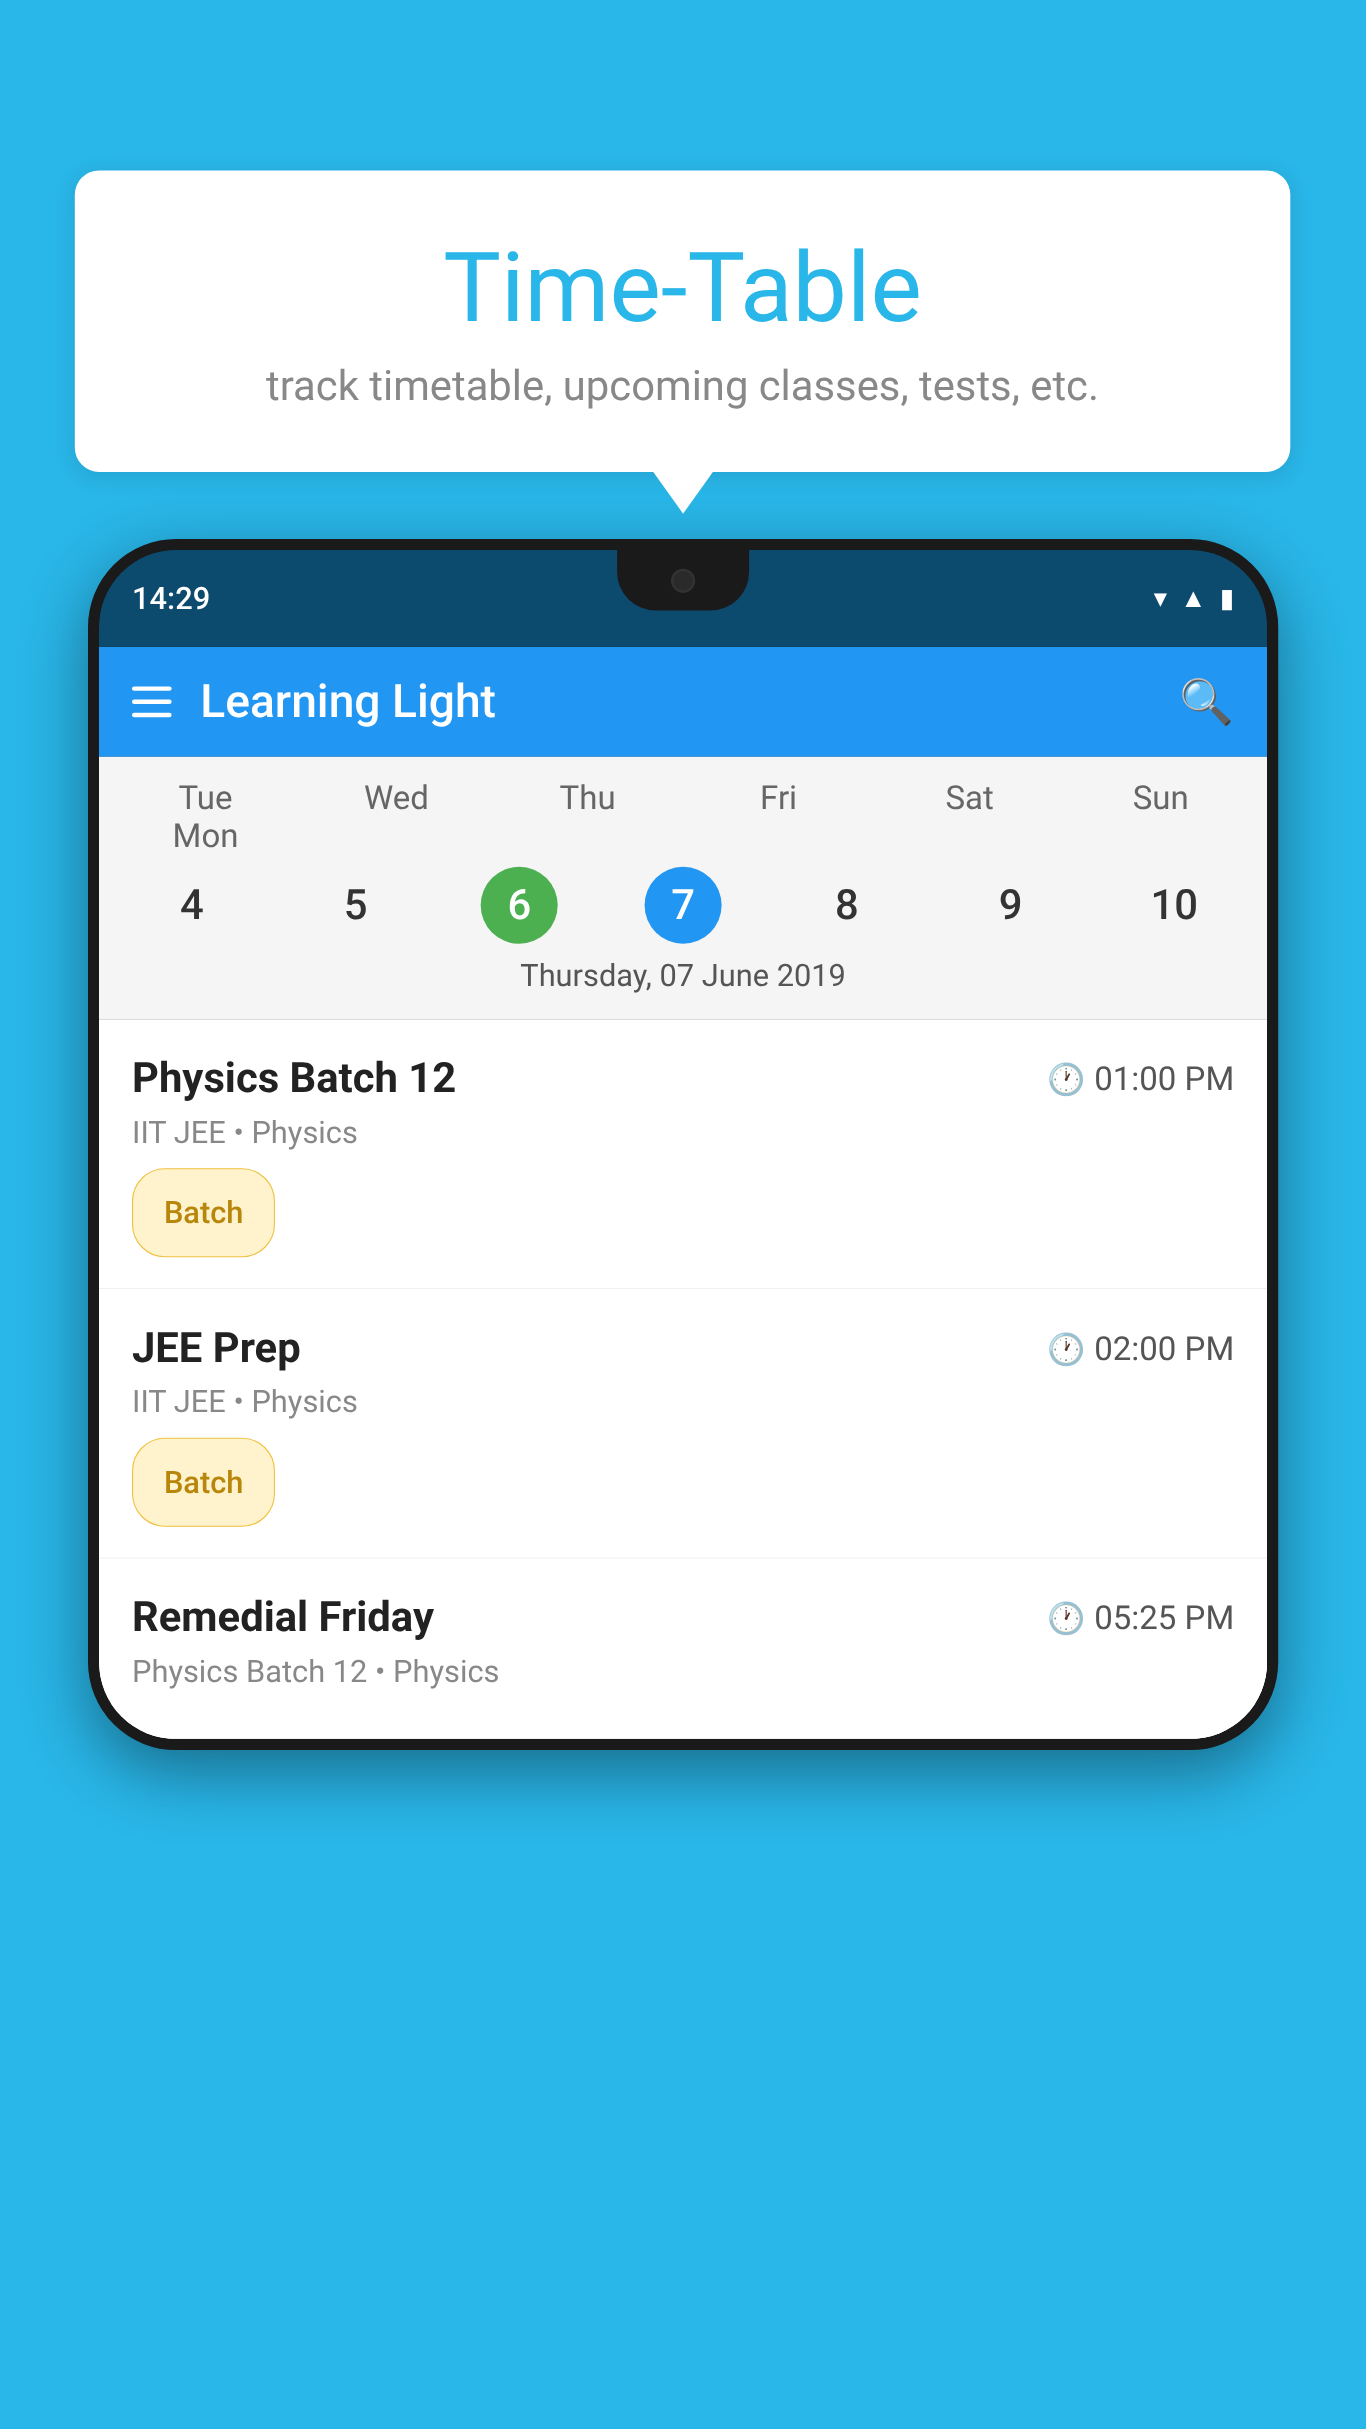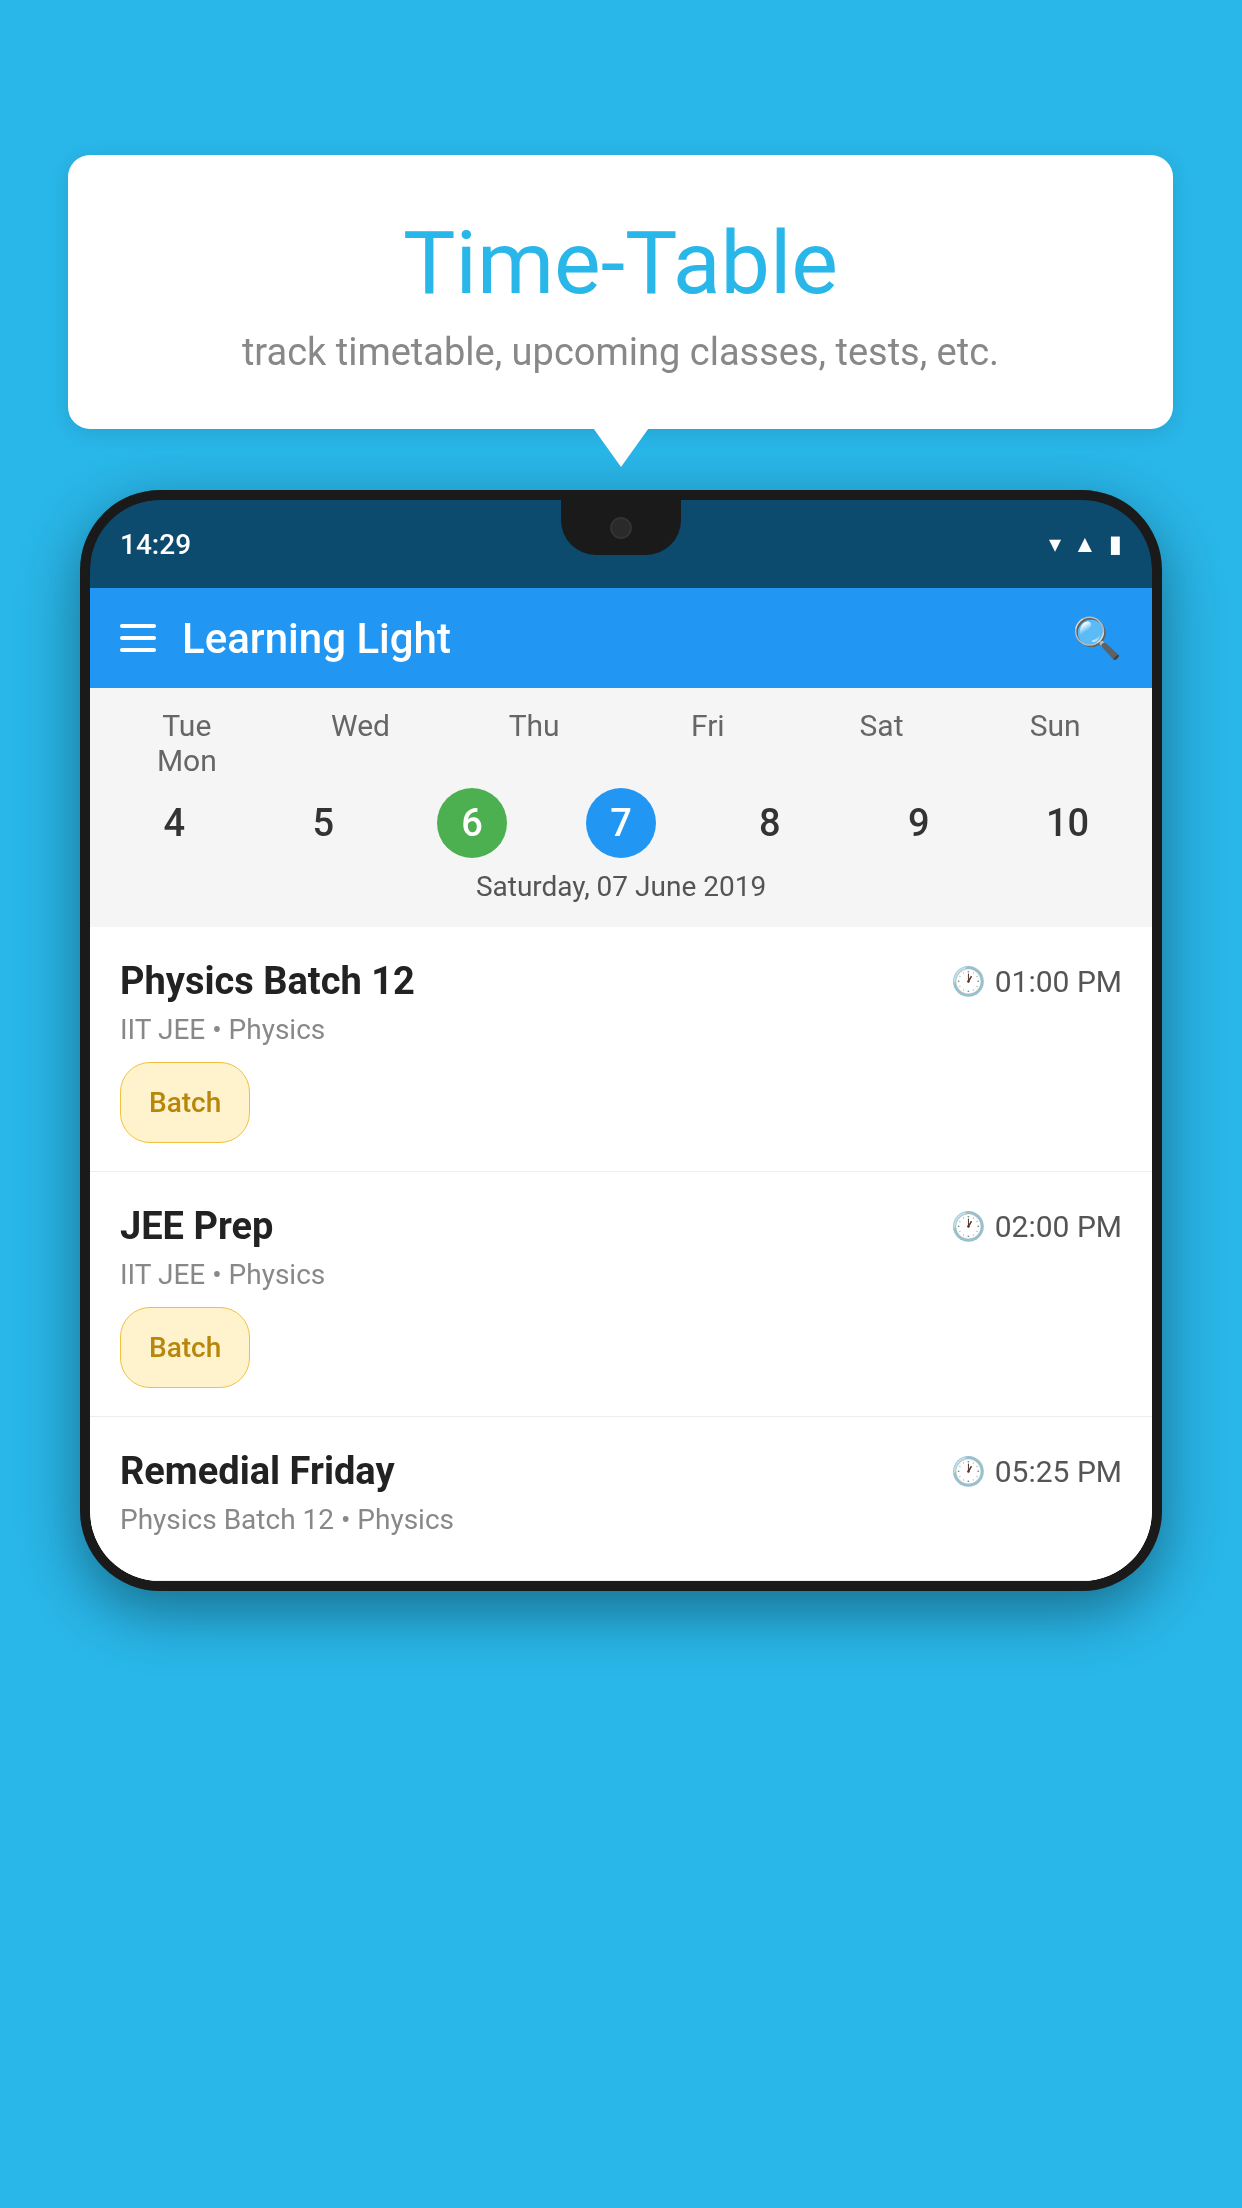--- a/index.html
+++ b/index.html
@@ -332,21 +332,21 @@
         </div>
         <div class="day-numbers">
           <div class="day-num">4</div>
           <div class="day-num">5</div>
           <div class="day-num today">6</div>
           <div class="day-num selected">7</div>
           <div class="day-num">8</div>
           <div class="day-num">9</div>
           <div class="day-num">10</div>
         </div>
-        <div class="selected-date">Saturday, 07 June 2019</div>
+        <div class="selected-date">Thursday, 07 June 2019</div>
       </div>
 
       <div class="schedule-list">
 
         <div class="schedule-item">
           <div class="schedule-item-header">
             <span class="schedule-title">Physics Batch 12</span>
             <div class="schedule-time">
               <span class="clock-icon">🕐</span>
               <span>01:00 PM</span>

